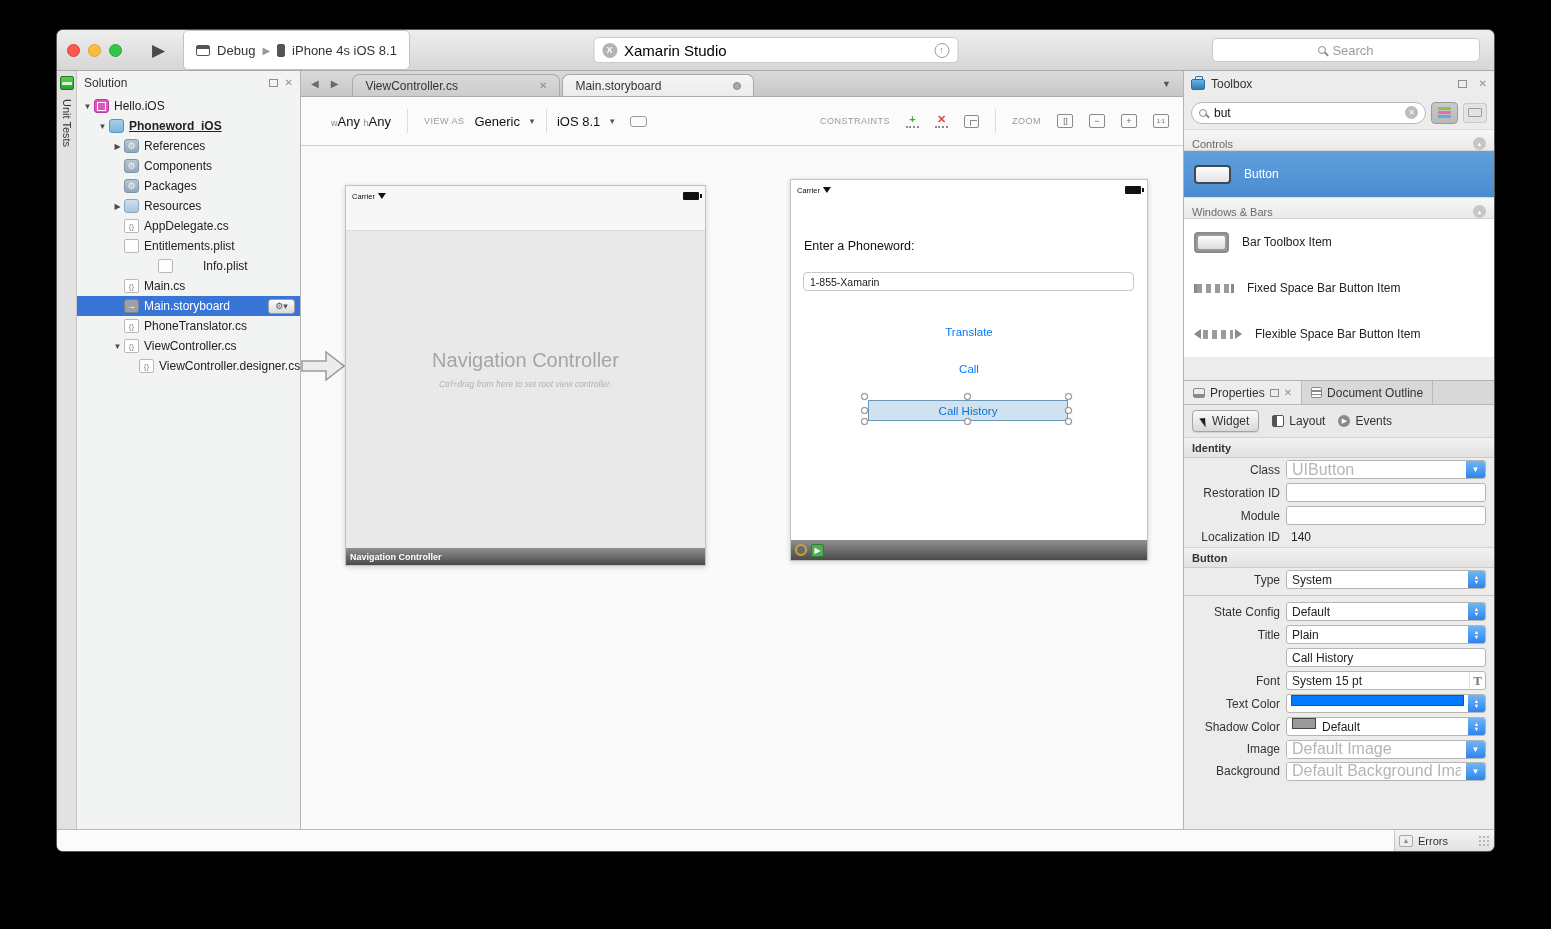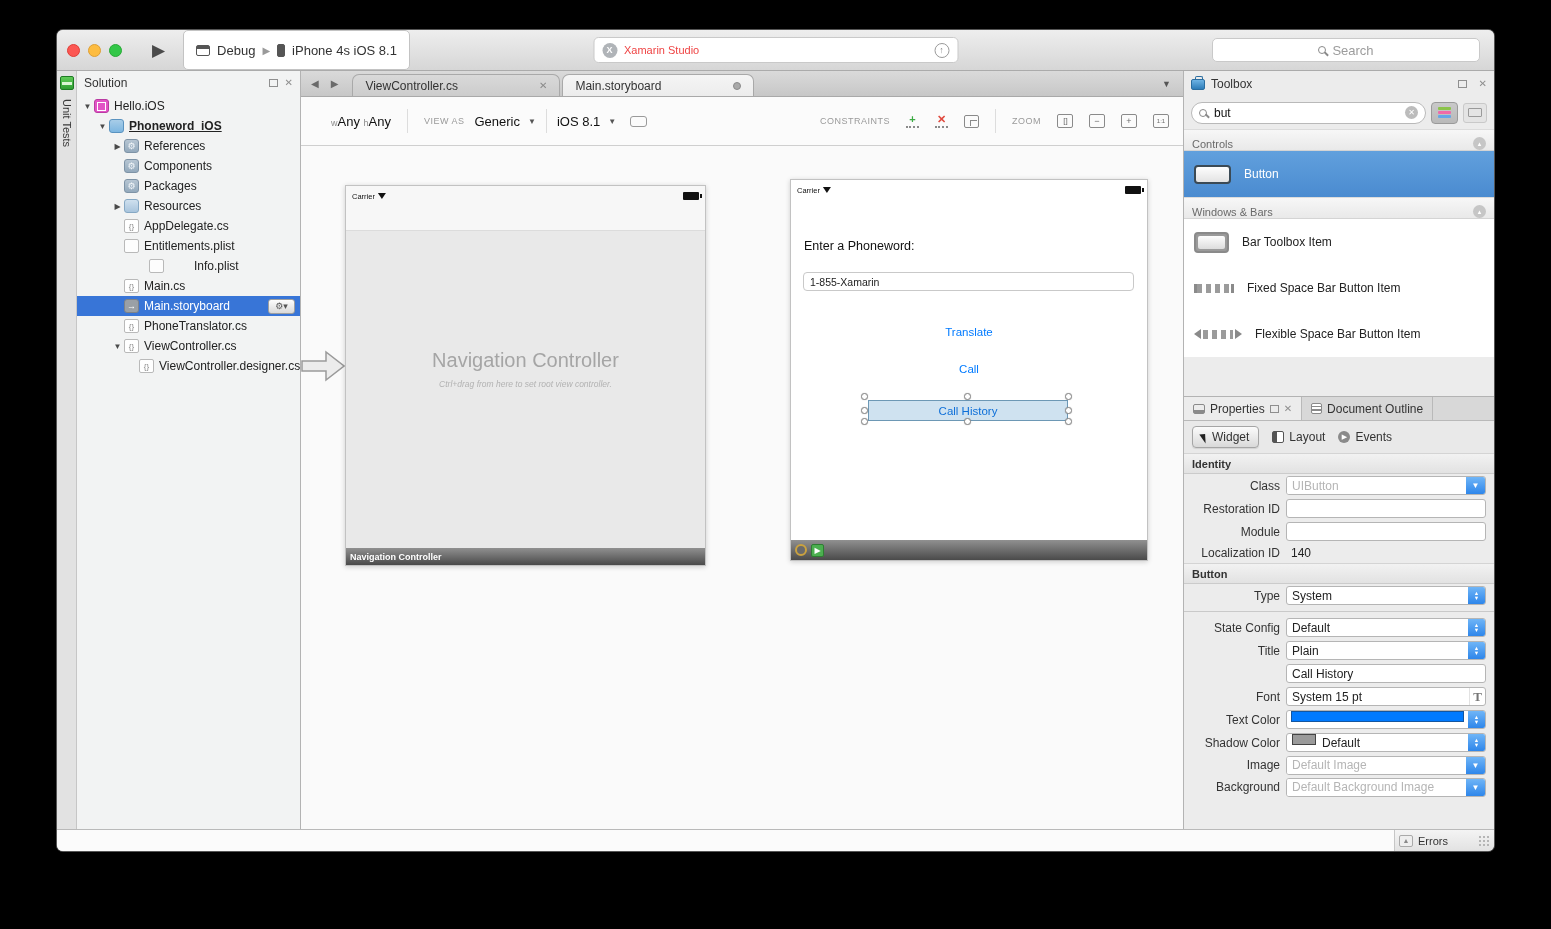--- a/index.html
+++ b/index.html
@@ -12,21 +12,21 @@
   .tl-yellow{background:#fdbc40;border:1px solid #de9f34;}
   .tl-green{background:#33c748;border:1px solid #27aa35;}
   .play-btn{margin-left:22px;color:#4a4a4a;font-size:17px;line-height:1;cursor:default;}
   .run-capsule{margin-left:18px;height:40px;background:#fff;border:1px solid #c3c3c3;border-radius:5px;display:flex;align-items:center;padding:0 12px;gap:7px;font-size:13px;color:#333;}
   .win-ico{width:14px;height:11px;border:1.5px solid #555;border-radius:2px;position:relative;}
   .win-ico::before{content:"";position:absolute;left:0;top:0;right:0;height:3px;background:#555;}
   .crumb-sep{color:#9a9a9a;font-size:10px;}
   .phone-ico{width:8px;height:13px;border:1.5px solid #555;border-radius:2px;background:#555;}
   .appsearch{position:absolute;left:50%;transform:translateX(-50%);top:7px;width:365px;height:26px;background:#fff;border:1px solid #c9c9c9;border-radius:5px;display:flex;align-items:center;padding:0 8px;gap:7px;}
   .xcircle{width:15px;height:15px;border-radius:50%;background:#b0b4b8;color:#fff;font-size:9px;font-weight:bold;display:flex;align-items:center;justify-content:center;flex:none;}
-  .appsearch .txt{color:#ef4444;font-size:11px;flex:1;}
+  .appsearch .txt{color:#000000;font-size:15px;flex:1;}
   .upcircle{width:15px;height:15px;border-radius:50%;border:1.5px solid #9a9a9a;color:#8a8a8a;font-size:9px;display:flex;align-items:center;justify-content:center;flex:none;}
   .searchbox{position:absolute;right:14px;top:8px;width:268px;height:24px;background:#fff;border:1px solid #c9c9c9;border-radius:5px;display:flex;align-items:center;justify-content:center;gap:6px;color:#9c9c9c;font-size:13px;}
   .mag{width:8px;height:8px;border:1.5px solid #8a8a8a;border-radius:50%;position:relative;flex:none;}
   .mag::after{content:"";position:absolute;width:5px;height:1.5px;background:#8a8a8a;transform:rotate(45deg);right:-4px;bottom:-1px;}
   
   .main{flex:1;display:flex;min-height:0;}
   .unit-strip{width:20px;flex:none;background:#e2e2e2;border-right:1px solid #c6c6c6;display:flex;flex-direction:column;align-items:center;padding-top:5px;}
   .ut-icon{width:14px;height:14px;border-radius:2px;background:linear-gradient(#5fcb57,#2f9e33);border:1px solid #1d7a24;position:relative;flex:none;}
   .ut-icon::before{content:"";position:absolute;left:1px;right:1px;top:5px;height:3px;background:#d9f5d4;}
   .ut-label{margin-top:9px;writing-mode:vertical-rl;font-size:11px;color:#3a3a3a;}
@@ -99,21 +99,21 @@
   .vc-phone .p-footer{height:20px;padding-left:4px;gap:4px;}
   .vc-prompt{position:absolute;left:13px;top:59px;font-size:12.5px;color:#111;}
   .vc-field{position:absolute;left:12px;top:92px;width:331px;height:19px;border:1px solid #c9c9c9;border-radius:4px;background:#fff;font-size:10.5px;color:#222;padding:0 6px;font-family:"Liberation Sans",sans-serif;}
   .vc-link{position:absolute;left:0;right:0;text-align:center;font-size:11.5px;color:#007aff;}
   .ch-btn{position:absolute;left:77px;top:220px;width:200px;height:21px;background:#cfe2f0;border:1px solid #6d98b5;color:#0d6fd8;font-size:11.5px;display:flex;align-items:center;justify-content:center;}
   .handle{position:absolute;width:7px;height:7px;border-radius:50%;background:#fff;border:1px solid #8a8a8a;box-shadow:0 0 1px rgba(0,0,0,.35);}
   .vc-ico1{width:12px;height:12px;border-radius:50%;border:2px solid #caa23f;background:#6a6a6a;}
   .vc-ico2{width:13px;height:13px;border-radius:2px;background:#4caf50;border:1px solid #2e7d32;color:#fff;font-size:8px;display:flex;align-items:center;justify-content:center;}
   .init-arrow{position:absolute;left:0px;top:204px;}
   
-  .rpanel{width:311px;flex:none;display:flex;flex-direction:column;border-left:1px solid #b3b3b3;background:#ececec;min-height:0;gap:16px;}
+  .rpanel{width:311px;flex:none;display:flex;flex-direction:column;border-left:1px solid #b3b3b3;background:#ececec;min-height:0;}
   .toolbox{height:309px;flex:none;display:flex;flex-direction:column;overflow:hidden;}
   .tb-header{height:25px;flex:none;display:flex;align-items:center;padding:0 7px;font-size:12px;color:#333;gap:6px;background:#ececec;}
   .tb-ico{width:14px;height:11px;border-radius:2px;background:linear-gradient(#6db3e4,#2d7cb8);border:1px solid #2a6da0;position:relative;margin-top:2px;}
   .tb-ico::before{content:"";position:absolute;left:3px;top:-4px;width:6px;height:3px;border:1.5px solid #2a6da0;border-bottom:none;border-radius:2px 2px 0 0;}
   .tb-header .sp{flex:1;}
   .tb-searchrow{height:33px;flex:none;display:flex;align-items:center;padding:0 7px;gap:5px;background:#ececec;}
   .tb-field{flex:1;height:22px;border:1px solid #b9b9b9;border-radius:11px;background:#fff;display:flex;align-items:center;padding:0 7px;gap:5px;}
   .tb-field input{border:none;outline:none;flex:1;font-size:12px;color:#111;min-width:0;font-family:"Liberation Sans",sans-serif;background:transparent;}
   .clear-btn{width:13px;height:13px;border-radius:50%;background:#bcbcbc;color:#fff;font-size:8px;display:flex;align-items:center;justify-content:center;flex:none;}
   .view-btn{width:27px;height:22px;border:1px solid #9a9a9a;border-radius:4px;background:linear-gradient(#c9c9c9,#b9b9b9);display:flex;flex-direction:column;align-items:center;justify-content:center;gap:1px;flex:none;}
@@ -147,21 +147,21 @@
   .layout-ico{width:12px;height:12px;border:1.5px solid #555;border-radius:2px;background:linear-gradient(90deg,#555 0 4px,#fff 4px);}
   .events-ico{width:12px;height:12px;border-radius:50%;background:#8a8a8a;color:#fff;font-size:7px;display:flex;align-items:center;justify-content:center;}
   .mode-item{display:flex;align-items:center;gap:5px;}
   .form{flex:1;overflow:hidden;background:#ececec;font-size:12px;color:#333;}
   .fsection{height:21px;background:linear-gradient(#f2f2f2,#e2e2e2);border-top:1px solid #d4d4d4;border-bottom:1px solid #cbcbcb;display:flex;align-items:center;padding:0 8px;font-weight:bold;font-size:11px;color:#333;}
   .frow{display:flex;align-items:center;height:23px;padding:0 8px 0 0;}
   .flabel{width:96px;text-align:right;margin-right:6px;flex:none;color:#333;}
   .fwrap{flex:1;display:flex;align-items:center;min-width:0;}
   .tfield{flex:1;height:19px;border:1px solid #b5b5b5;border-radius:3px;background:#fff;font-size:12px;color:#222;padding:0 5px;min-width:0;font-family:"Liberation Sans",sans-serif;outline:none;}
   .combo{flex:1;height:19px;border:1px solid #b5b5b5;border-radius:3px;background:#fff;display:flex;align-items:stretch;overflow:hidden;min-width:0;}
-  .combo input{flex:1;border:none;outline:none;font-size:12px;padding:0 5px;min-width:0;font-family:"Liberation Sans",sans-serif;color:#404040;}
+  .combo input{flex:1;border:none;outline:none;font-size:16px;padding:0 5px;min-width:0;font-family:"Liberation Sans",sans-serif;color:#404040;}
   .combo input::placeholder,.tfield::placeholder{color:#b5b5b5;}
   .combo-arrow{width:19px;flex:none;background:linear-gradient(#6fb5f7,#2e86ea);color:#fff;font-size:8px;display:flex;align-items:center;justify-content:center;}
   .stepper{width:17px;flex:none;background:linear-gradient(#6fb5f7,#2e86ea);color:#fff;display:flex;flex-direction:column;align-items:center;justify-content:center;line-height:4.5px;font-size:5.5px;}
   .sel-text{flex:1;padding:0 5px;display:flex;align-items:center;font-size:12px;color:#222;min-width:0;}
   .swatch-bar{flex:1;height:11px;margin:0 4px;background:#007aff;border:1px solid #1456a0;}
   .swatch-sm{width:24px;height:11px;margin:0 6px 0 5px;background:#9a9a9a;border:1px solid #444;flex:none;}
   .t-ico{width:16px;flex:none;display:flex;align-items:center;justify-content:center;color:#777;font-family:"Liberation Serif",serif;font-size:13px;font-weight:bold;border-left:1px solid #e2e2e2;}
   .hline{border:none;border-top:1px solid #c9c9c9;margin:4px 0;}
   
   .statusbar{height:22px;flex:none;background:linear-gradient(#f4f4f4,#e2e2e2);border-top:1px solid #b9b9b9;display:flex;align-items:stretch;}
@@ -247,21 +247,21 @@
           <div class="tree-row" style="padding-left: 35px;">
             <span class="expander"></span>
             <span class="titem-icon icon-code"></span>
             <span class="tree-label">AppDelegate.cs</span>
           </div>
           <div class="tree-row" style="padding-left: 35px;">
             <span class="expander"></span>
             <span class="titem-icon icon-file"></span>
             <span class="tree-label">Entitlements.plist</span>
           </div>
-          <div class="tree-row" style="padding-left: 35px; gap: 25px;">
+          <div class="tree-row" style="padding-left: 44px; gap: 25px;">
             <span class="expander"></span>
             <span class="titem-icon icon-file"></span>
             <span class="tree-label">Info.plist</span>
           </div>
           <div class="tree-row" style="padding-left: 35px;">
             <span class="expander"></span>
             <span class="titem-icon icon-code"></span>
             <span class="tree-label">Main.cs</span>
           </div>
           <div class="tree-row selected" style="padding-left: 35px;">

